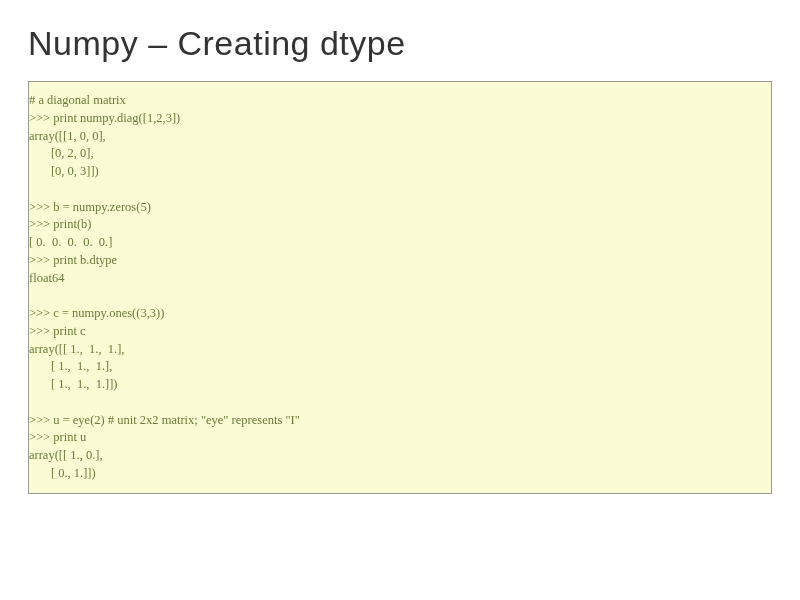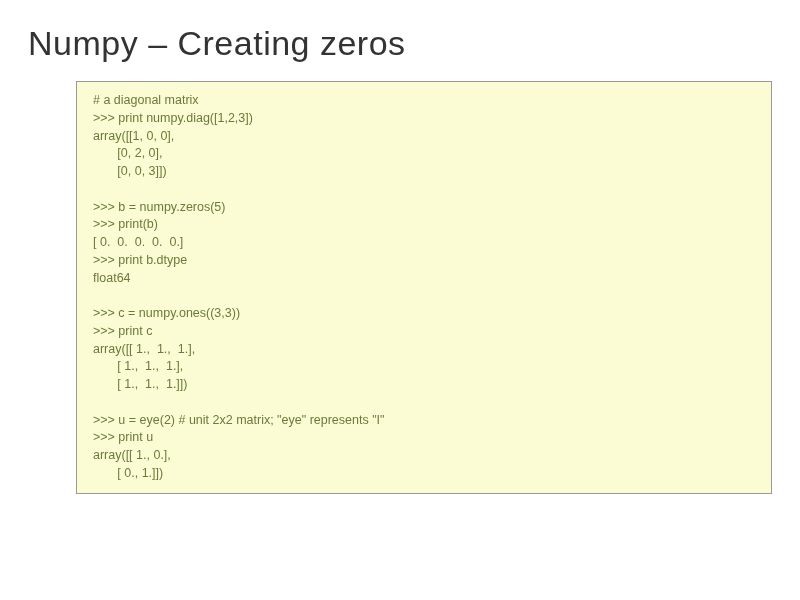--- a/index.html
+++ b/index.html
@@ -17,34 +17,33 @@
     .slide-title {
       font-size: 34px;
       font-weight: 400;
       color: #333;
       margin-bottom: 18px;
       letter-spacing: 0.5px;
     }
     .code-block {
       background: #fcfcd4;
       border: 1px solid #999;
-      padding: 10px 16px;
-      font-family: Liberation Sans, sans-serif;
+      padding: 10px 0;
+      font-family: Liberation Serif, serif;
       font-size: 12.5px;
       line-height: 1.42;
       color: #6b7a3a;
       white-space: pre;
       overflow: hidden;
-      margin-left: 48px;
     }
   </style>
 </head>
 <body>
 
-<h1 class="slide-title">Numpy – Creating zeros</h1>
+<h1 class="slide-title">Numpy – Creating dtype</h1>
 
 <div class="code-block"># a diagonal matrix
 &gt;&gt;&gt; print numpy.diag([1,2,3])
 array([[1, 0, 0],
        [0, 2, 0],
        [0, 0, 3]])
 
 &gt;&gt;&gt; b = numpy.zeros(5)
 &gt;&gt;&gt; print(b)
 [ 0.  0.  0.  0.  0.]

